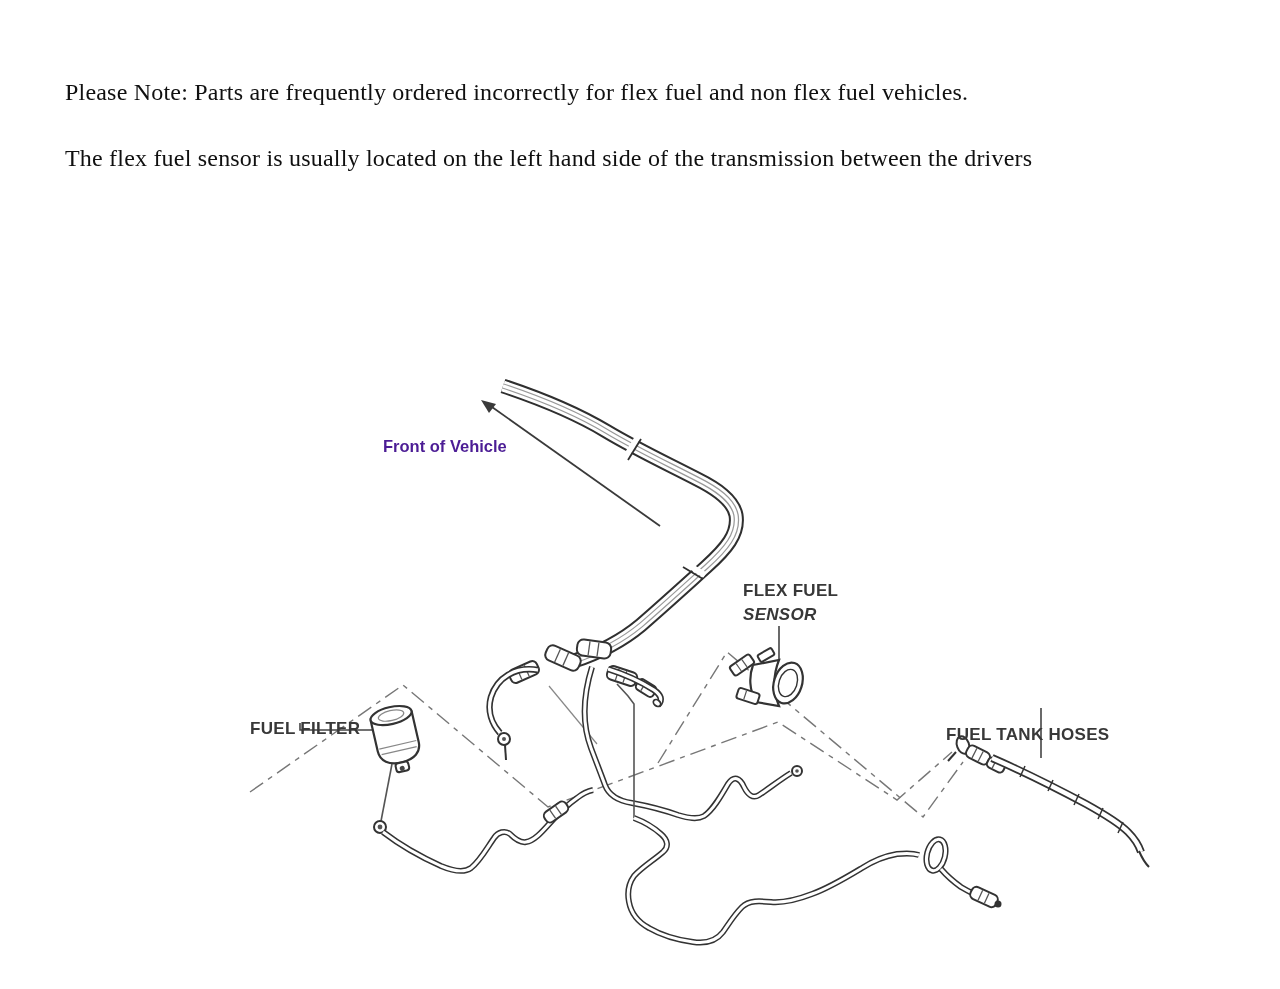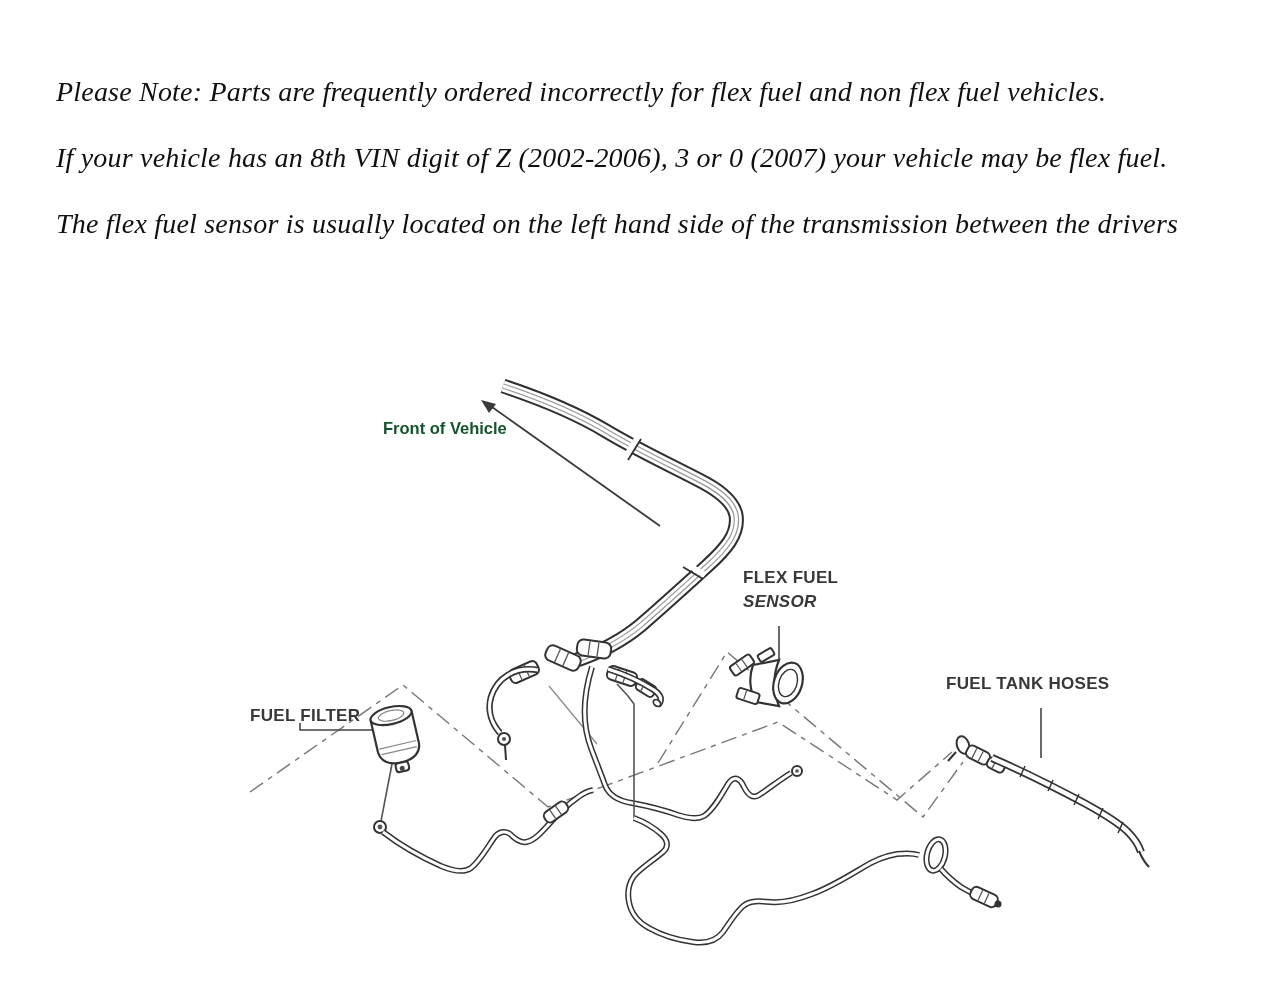--- a/index.html
+++ b/index.html
@@ -2,52 +2,49 @@
 <html><head>
 <meta charset="utf-8">
 <style>
   html,body{margin:0;padding:0;}
   body{
     width:1280px;height:989px;position:relative;overflow:hidden;
     background:#ffffff;
     font-family:"Liberation Serif",serif;
   }
   .doc{
-    position:absolute;left:56px;top:73px;width:1210px;
-    color:#101010;font-size:28px;letter-spacing:0.2px;font-style:italic;
+    position:absolute;left:65px;top:73px;width:1210px;
+    color:#101010;font-size:24px;letter-spacing:0.2px;
   }
   .doc p{margin:0 0 28px 0;}
   .doc .ln{display:block;line-height:38px;white-space:nowrap;}
   .diagram{position:absolute;left:0;top:0;width:1280px;height:989px;}
   svg{position:absolute;left:0;top:0;}
   .lbl{
     position:absolute;
     font-family:"Liberation Sans",sans-serif;
     font-weight:700;font-size:17px;color:#383838;letter-spacing:0.3px;
-    line-height:24px;white-space:nowrap;
+    line-height:24px;white-space:nowrap;margin-top:13px;
   }
   .lbl .ln2{display:block;font-style:italic;}
   .lbl-front{
-    position:absolute;left:383px;top:419px;
+    position:absolute;left:383px;top:437px;
     font-family:"Liberation Sans",sans-serif;
-    font-weight:600;font-size:16.5px;color:#14532d;white-space:nowrap;
+    font-weight:600;font-size:16.5px;color:#4c1d95;white-space:nowrap;
   }
   .lbl-flex{left:743px;top:566px;}
   .lbl-filter{left:250px;top:704px;}
-  .lbl-hoses{left:946px;top:672px;}
+  .lbl-hoses{left:946px;top:710px;}
 </style>
 </head>
 <body>
 
 <div class="doc">
   <p>
     <span class="ln">Please Note: Parts are frequently ordered incorrectly for flex fuel and non flex fuel vehicles.</span>
-  </p>
-  <p>
-    <span class="ln">If your vehicle has an 8th VIN digit of Z (2002-2006), 3 or 0 (2007) your vehicle may be flex fuel.</span>
   </p>
   <p>
     <span class="ln">The flex fuel sensor is usually located on the left hand side of the transmission between the drivers</span>
   </p>
 </div>
 
 <div class="diagram">
 
 <svg width="1280" height="989" viewBox="0 0 1280 989">
   <defs>

